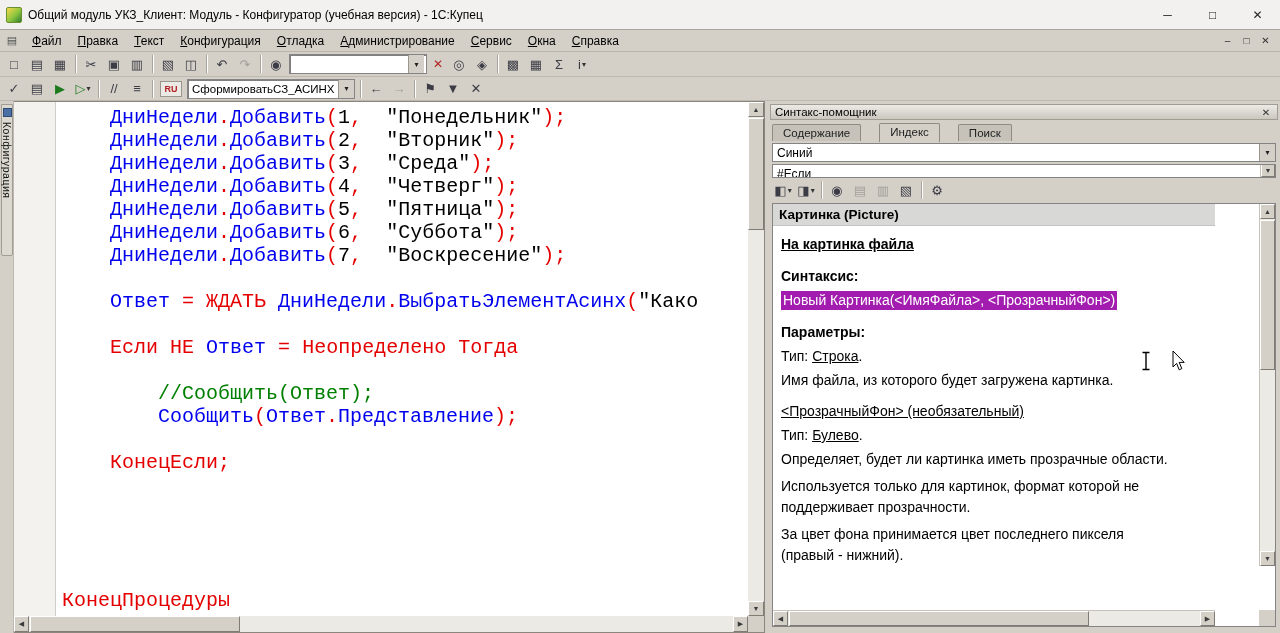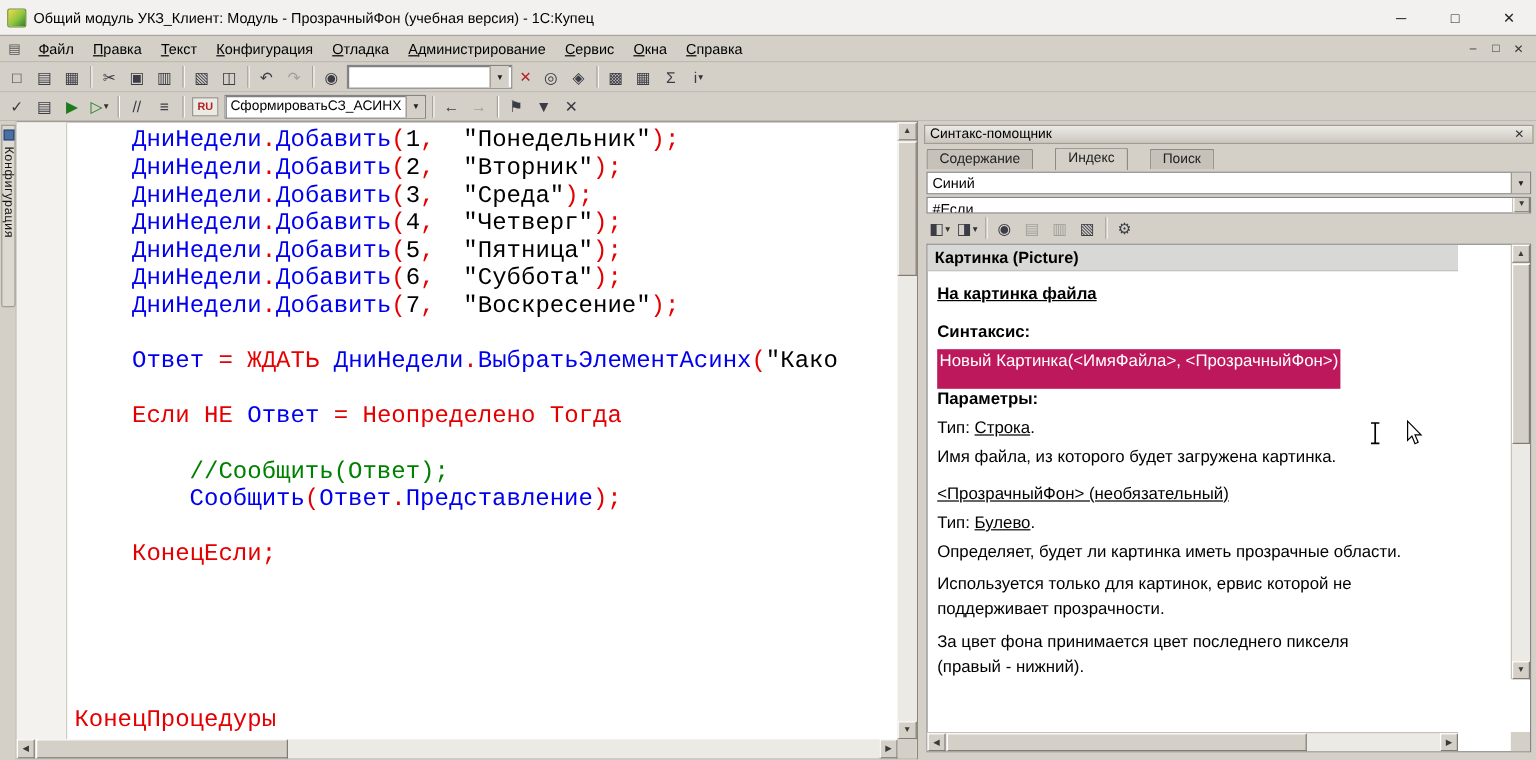--- a/index.html
+++ b/index.html
@@ -121,21 +121,21 @@
   .panel-toolbar { height:26px; display:flex; align-items:center; padding:2px 4px; gap:1px; }
 
   .content-wrap { flex:1; margin:1px 4px 6px; border:1px solid #848484; background:#fff;
                   display:grid; grid-template-columns:1fr 16px; grid-template-rows:1fr 16px;gap:44px; }
   .content-text { grid-column:1; grid-row:1; overflow:hidden; font-size:14px; position:relative; }
   .sh-header { background:#d8d8d6; font-weight:bold; font-size:13.5px; padding:3px 6px;
                border-bottom:1px solid #c3c3c1; }
   .sh-subheader { font-weight:bold; text-decoration:underline; margin:10px 8px 0; }
   .sh-label { font-weight:bold; margin:16px 8px 0; }
   .sh-line { margin:8px 8px 0; }
-  .sh-selected { background:#be185d; color:#fff; padding:1px 2px 16px; }
+  .sh-selected { background:#a21caf; color:#fff; padding:1px 2px 2px; }
   .sh-param { text-decoration:underline; margin:12px 8px 0; }
   .sh-link { color:#000000; text-decoration:underline; }
   .sh-text { margin:6px 36px 0 8px; line-height:21px; }
   .content-vscroll { grid-column:2; grid-row:1; position:relative; background:#eceae4;
                      border-left:1px solid #c6c2ba; }
   .content-vscroll .sb-btn { position:absolute; left:0; right:0; height:15px; }
   .content-vscroll .up { top:0; } .content-vscroll .down { bottom:0; }
   .content-hscroll { grid-column:1; grid-row:2; position:relative; background:#eceae4;
                      border-top:1px solid #c6c2ba; }
   .content-hscroll .sb-btn { position:absolute; top:0; bottom:0; width:15px; }
@@ -146,21 +146,21 @@
   .mouse-cursor { position:absolute; left:1172px; top:350px; z-index:60; }
   .ibeam { position:absolute; left:1141px; top:351px; z-index:60; }
 </style>
 </head>
 <body>
 
 <div class="window">
 
   <div class="titlebar">
     <span class="app-icon"></span>
-    <span class="title-text">Общий модуль УКЗ_Клиент: Модуль - ПрозрачныйФон (учебная версия) - 1С:Купец</span>
+    <span class="title-text">Общий модуль УКЗ_Клиент: Модуль - Конфигуратор (учебная версия) - 1С:Купец</span>
     <span class="win-controls">
       <span class="win-btn">─</span>
       <span class="win-btn">□</span>
       <span class="win-btn">✕</span>
     </span>
   </div>
 
   <div class="menubar">
     <span class="menu-doc-icon">▤</span>
     <span class="menu-items">
@@ -407,21 +407,21 @@
             <div class="sh-header">Картинка (Picture)</div>
             <div class="sh-subheader">На картинка файла</div>
             <div class="sh-label">Синтаксис:</div>
             <div class="sh-line"><span class="sh-selected">Новый Картинка(&lt;ИмяФайла&gt;, &lt;ПрозрачныйФон&gt;)</span></div>
             <div class="sh-label">Параметры:</div>
             <div class="sh-line">Тип: <span class="sh-link">Строка</span>.</div>
             <div class="sh-text">Имя файла, из которого будет загружена картинка.</div>
             <div class="sh-param">&lt;ПрозрачныйФон&gt; (необязательный)</div>
             <div class="sh-line">Тип: <span class="sh-link">Булево</span>.</div>
             <div class="sh-text">Определяет, будет ли картинка иметь прозрачные области.</div>
-            <div class="sh-text">Используется только для картинок, ервис которой не поддерживает прозрачности.</div>
+            <div class="sh-text">Используется только для картинок, формат которой не поддерживает прозрачности.</div>
             <div class="sh-text">За цвет фона принимается цвет последнего пикселя (правый - нижний).</div>
           </div>
         <div class="content-vscroll">
           <span class="sb-btn up">▲</span>
           <span class="vthumb" style="top:16px;height:150px;"></span>
           <span class="sb-btn down">▼</span>
         </div>
         <div class="content-hscroll">
           <span class="sb-btn left">◀</span>
           <span class="hthumb" style="left:16px;width:300px;"></span>

